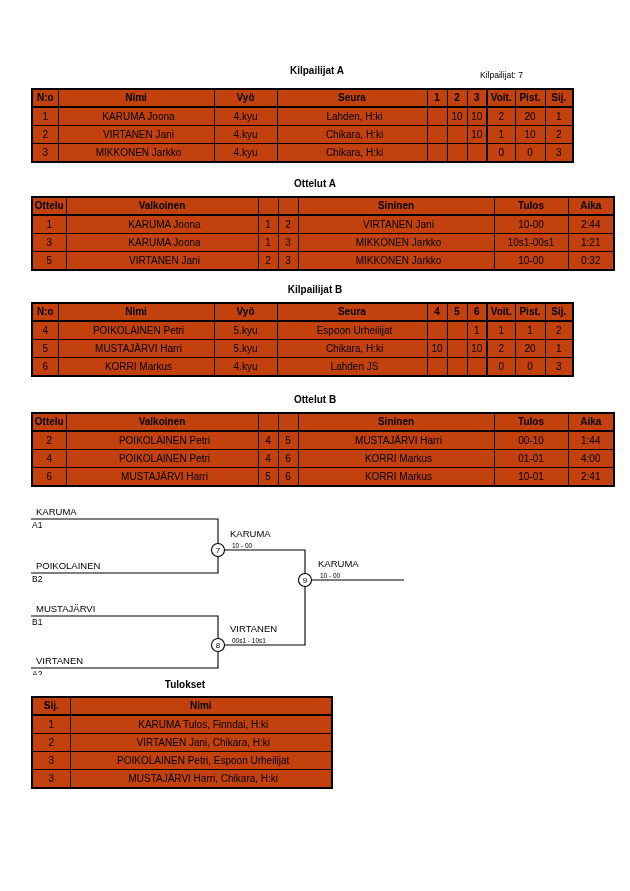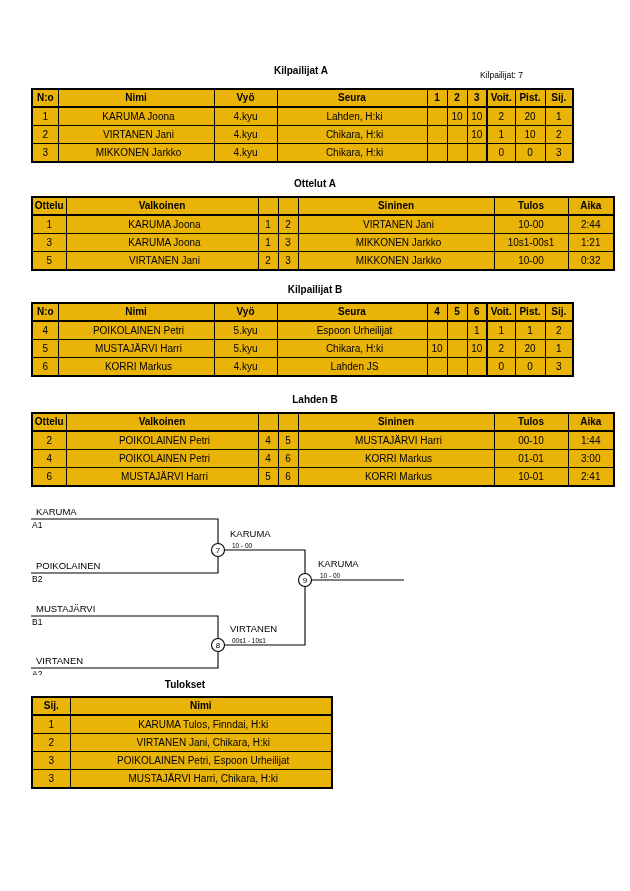--- a/index.html
+++ b/index.html
@@ -52,21 +52,21 @@
     font-weight: bold;
     text-align: center;
     width: 500px;
   }
 
   
   table.grid {
     position: absolute;
     border-collapse: collapse;
     font-size: 10px;
-    background: #eab308;
+    background: #c2410c;
     table-layout: fixed;
   }
   table.grid th,
   table.grid td {
     border: 1px solid #000000;
     padding: 0;
     height: 17px;
     line-height: 17px;
     font-weight: normal;
     overflow: hidden;
@@ -133,21 +133,21 @@
     stroke-width: 1.1;
   }
 </style>
 </head>
 <body>
 
 <div class="page">
 
   <div class="entrants-count">Kilpailijat: 7</div>
 
-  <div class="caption" style="top:65px; left:51px;">Kilpailijat A</div>
+  <div class="caption" style="top:65px; left:67px;">Kilpailijat A</div>
 
   <table class="grid" style="left:31px; top:88px; width:491px;">
     <colgroup>
       <col style="width:26px">
         <col style="width:156px">
         <col style="width:63px">
         <col style="width:150px">
       <col style="width:20px">
         <col style="width:20px">
         <col style="width:20px">
@@ -325,21 +325,21 @@
         <td class="c"></td>
         <td class="c"></td>
         <td class="c"></td>
         <td class="c thickleft">0</td>
         <td class="c">0</td>
         <td class="c">3</td>
       </tr>
     </tbody>
   </table>
 
-  <div class="caption" style="top:394px; left:65px;">Lahden B</div>
+  <div class="caption" style="top:394px; left:65px;">Ottelut B</div>
 
   <table class="grid" style="left:31px; top:412px; width:536px;">
     <colgroup>
       <col style="width:34px">
         <col style="width:192px">
       <col style="width:20px">
         <col style="width:20px">
       <col style="width:196px">
         <col style="width:74px">
         <col style="width:46px">
@@ -365,21 +365,21 @@
         <td class="c">00-10</td>
         <td class="c">1:44</td>
       </tr>
       <tr>
         <td class="c">4</td>
         <td class="l">POIKOLAINEN Petri</td>
         <td class="c">4</td>
         <td class="c">6</td>
         <td class="l">KORRI Markus</td>
         <td class="c">01-01</td>
-        <td class="c">3:00</td>
+        <td class="c">4:00</td>
       </tr>
       <tr>
         <td class="c">6</td>
         <td class="l">MUSTAJÄRVI Harri</td>
         <td class="c">5</td>
         <td class="c">6</td>
         <td class="l">KORRI Markus</td>
         <td class="c">10-01</td>
         <td class="c">2:41</td>
       </tr>

